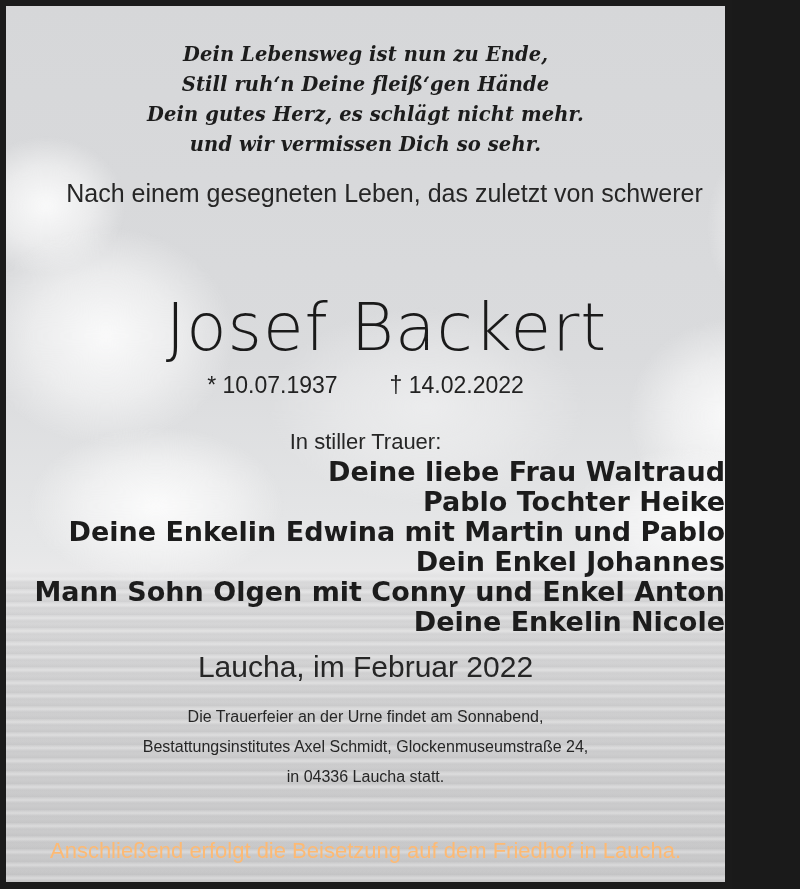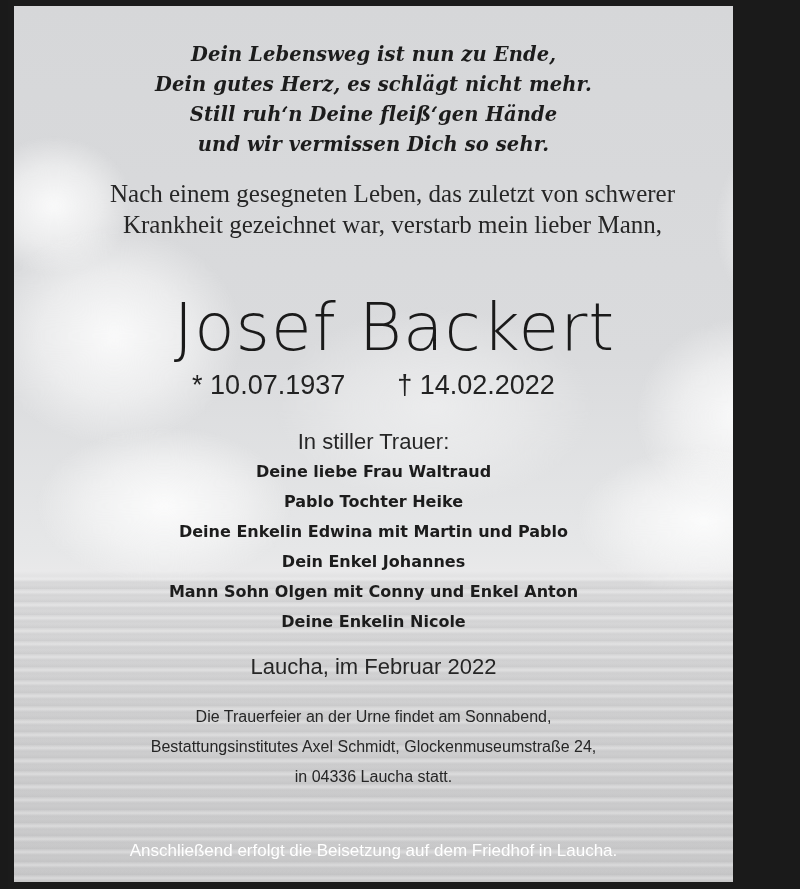--- a/index.html
+++ b/index.html
@@ -5,21 +5,21 @@
     html, body {
       margin: 0;
       padding: 0;
       width: 800px;
       height: 889px;
       overflow: hidden;
       background: #1a1a1a;
     }
     .frame {
       position: absolute;
-      left: 8px; top: 0;
+      left: 0; top: 0;
       width: 732px;
       height: 889px;
       box-sizing: border-box;
       border: 6px solid #1b1b1b;
       border-right-width: 7px;
       border-bottom-width: 7px;
       overflow: hidden;
     }
     .bg {
       position: absolute;
@@ -61,21 +61,21 @@
       font-style: italic;
       font-weight: bold;
       font-size: 19.5px;
       line-height: 30px;
       letter-spacing: 0.1px;
     }
     .intro {
       position: absolute;
       left: 0; right: 0;
       top: 172px;
-      font-family: Liberation Serif, serif;
+      font-family: Liberation Sans, sans-serif;
       font-size: 25px;
       line-height: 31px;
       color: #262626;
       margin-left: 38px;
     }
     .name {
       position: absolute;
       left: 0; right: 0;
       top: 282px;
       font-family: "DejaVu Sans", sans-serif;
@@ -85,100 +85,100 @@
       letter-spacing: 1px;
       color: #1a1a1a;
       margin-left: 42px;
       -webkit-text-stroke: 0px;
     }
     .dates {
       position: absolute;
       left: 0; right: 0;
       top: 364px;
       font-family: "Liberation Sans", sans-serif;
-      font-size: 27px;
+      font-size: 23px;
       line-height: 30px;
       color: #222;
     }
     .dates span { display: inline-block; }
     .dates .gap { width: 52px; }
     .mourning {
       position: absolute;
       left: 0; right: 0;
       top: 421px;
       font-family: "Liberation Sans", sans-serif;
       font-size: 22px;
       line-height: 30px;
       color: #262626;
     }
     .mourners {
       position: absolute;
       left: 0; right: 0;
       top: 451px;
       font-family: "DejaVu Sans", sans-serif;
       font-weight: bold;
-      font-size: 16px;
+      font-size: 27px;
       line-height: 30px;
       color: #1c1c1c;
+      text-align: right;
     }
     .mourners div { white-space: nowrap; }
     .place {
       position: absolute;
       left: 0; right: 0;
       top: 646px;
       font-family: "Liberation Sans", sans-serif;
+      font-size: 30px;
+      line-height: 30px;
+      color: #262626;
+    }
+    .ceremony {
+      position: absolute;
+      left: 0; right: 0;
+      top: 696px;
+      font-family: "Liberation Sans", sans-serif;
+      font-size: 16px;
+      line-height: 30px;
+      color: #262626;
+    }
+    .burial {
+      position: absolute;
+      left: 0; right: 0;
+      top: 830px;
+      font-family: "Liberation Sans", sans-serif;
       font-size: 22px;
       line-height: 30px;
-      color: #262626;
-    }
-    .ceremony {
-      position: absolute;
-      left: 0; right: 0;
-      top: 696px;
-      font-family: "Liberation Sans", sans-serif;
-      font-size: 16px;
-      line-height: 30px;
-      color: #262626;
-    }
-    .burial {
-      position: absolute;
-      left: 0; right: 0;
-      top: 830px;
-      font-family: "Liberation Sans", sans-serif;
-      font-size: 17px;
-      line-height: 30px;
-      color: #ffffff;
+      color: #fdba74;
     }
   </style>
 </head>
 <body>
 
 <div class="frame">
   <div class="bg">
     <div class="cloud" style="left:-40px; top:130px; width:160px; height:140px;"></div>
     <div class="cloud" style="left:-30px; top:220px; width:260px; height:220px;"></div>
     <div class="cloud" style="left:20px; top:420px; width:260px; height:160px;"></div>
     <div class="cloud" style="left:700px; top:120px; width:160px; height:200px;"></div>
     <div class="cloud" style="left:620px; top:310px; width:220px; height:200px;"></div>
     <div class="cloud" style="left:560px; top:440px; width:260px; height:150px;"></div>
     <div class="cloud" style="left:260px; top:300px; width:320px; height:200px; opacity:0.5;"></div>
     <div class="water"></div>
   </div>
 
   <div class="content">
     <div class="verse">
       <div>Dein Lebensweg ist nun zu Ende,</div>
+      <div>Still ruh‘n Deine fleiß‘gen Hände</div>
       <div>Dein gutes Herz, es schlägt nicht mehr.</div>
-      <div>Still ruh‘n Deine fleiß‘gen Hände</div>
       <div>und wir vermissen Dich so sehr.</div>
     </div>
 
     <div class="intro">
       <div>Nach einem gesegneten Leben, das zuletzt von schwerer</div>
-      <div>Krankheit gezeichnet war, verstarb mein lieber Mann,</div>
     </div>
 
     <div class="name">Josef Backert</div>
 
     <div class="dates">
       <span>* 10.07.1937</span><span class="gap"></span><span>† 14.02.2022</span>
     </div>
 
     <div class="mourning">In stiller Trauer:</div>
 

